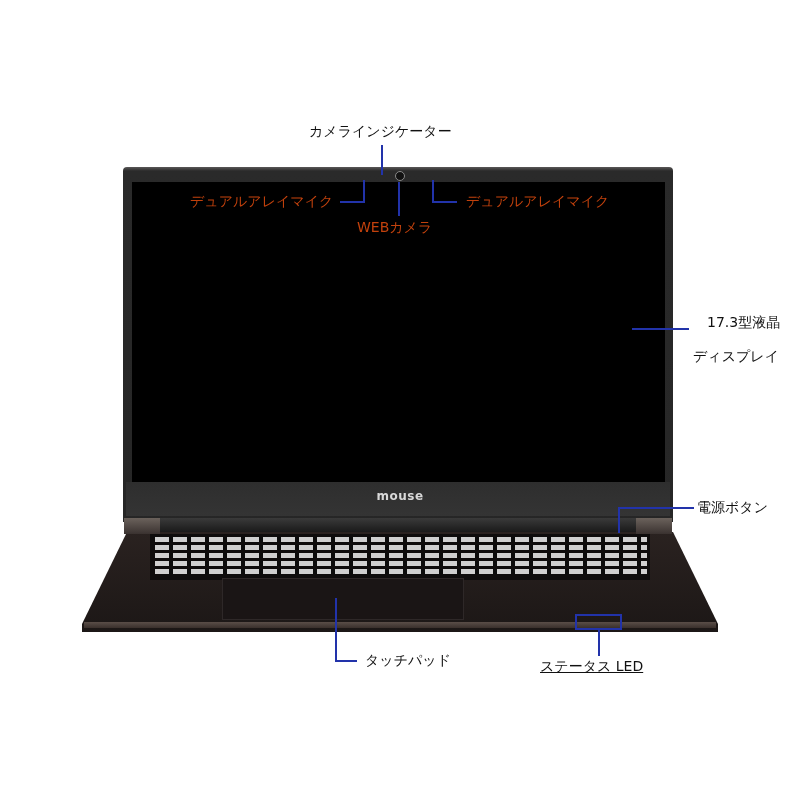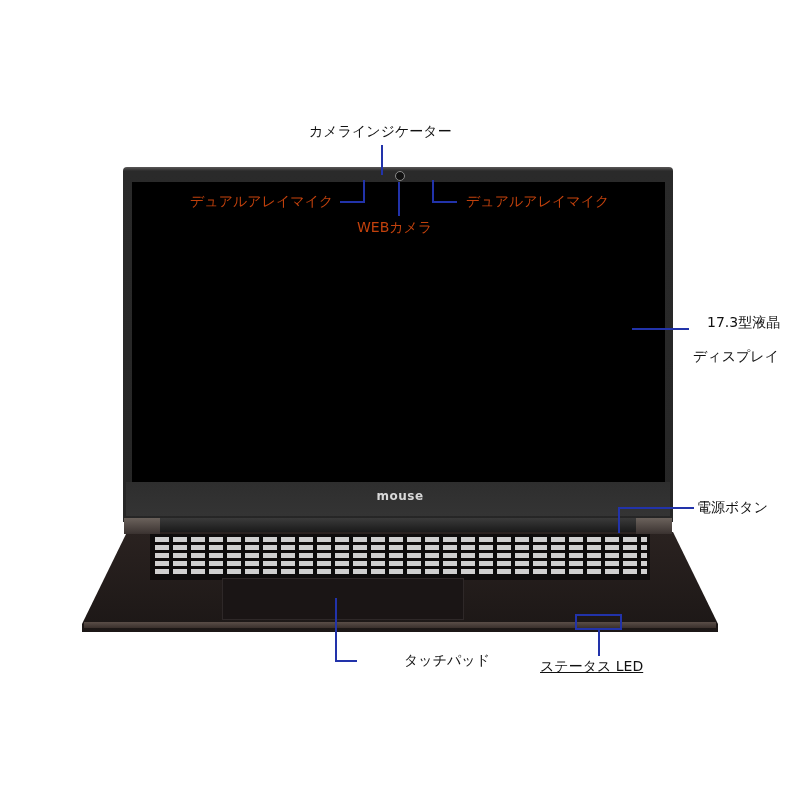--- a/index.html
+++ b/index.html
@@ -62,17 +62,17 @@
 <div class="line" style="left:632px; top:328px; width:57px; height:2px;"></div>
 <div class="label" style="left:659px; top:314px;margin-left:48px;">17.3型液晶</div>
 <div class="label" style="left:693px; top:348px;">ディスプレイ</div>
 
 <div class="label" style="left:697px; top:499px;">電源ボタン</div>
 <div class="line" style="left:618px; top:507px; width:76px; height:2px;"></div>
 <div class="line" style="left:618px; top:507px; width:2px; height:26px;"></div>
 
 <div class="line" style="left:335px; top:598px; width:2px; height:64px;"></div>
 <div class="line" style="left:335px; top:660px; width:22px; height:2px;"></div>
-<div class="label" style="left:365px; top:652px;margin-left:39px;">タッチパッド</div>
+<div class="label" style="left:365px; top:652px;">タッチパッド</div>
 
 <div class="abs" id="status-box"></div>
 <div class="line" style="left:598px; top:630px; width:2px; height:26px;"></div>
 <div class="label" style="left:540px; top:658px;text-decoration:underline;">ステータス LED</div>
 
 </body></html>

